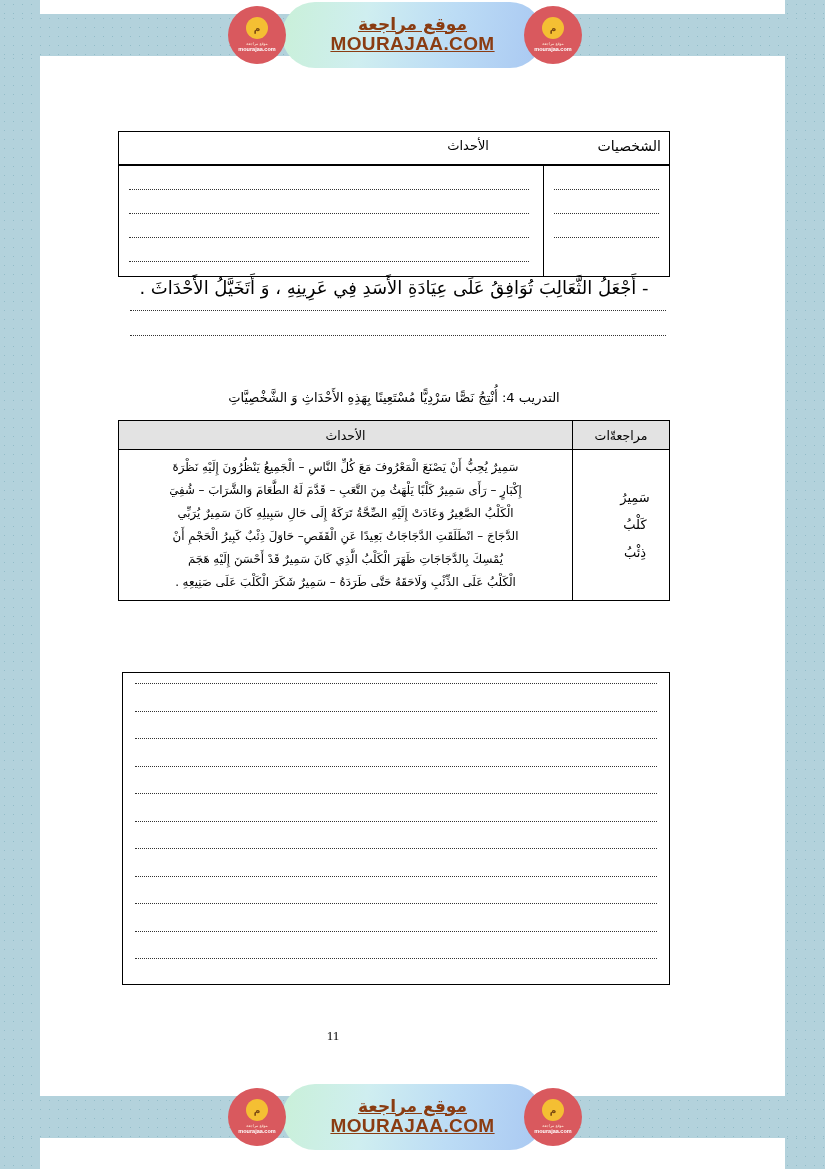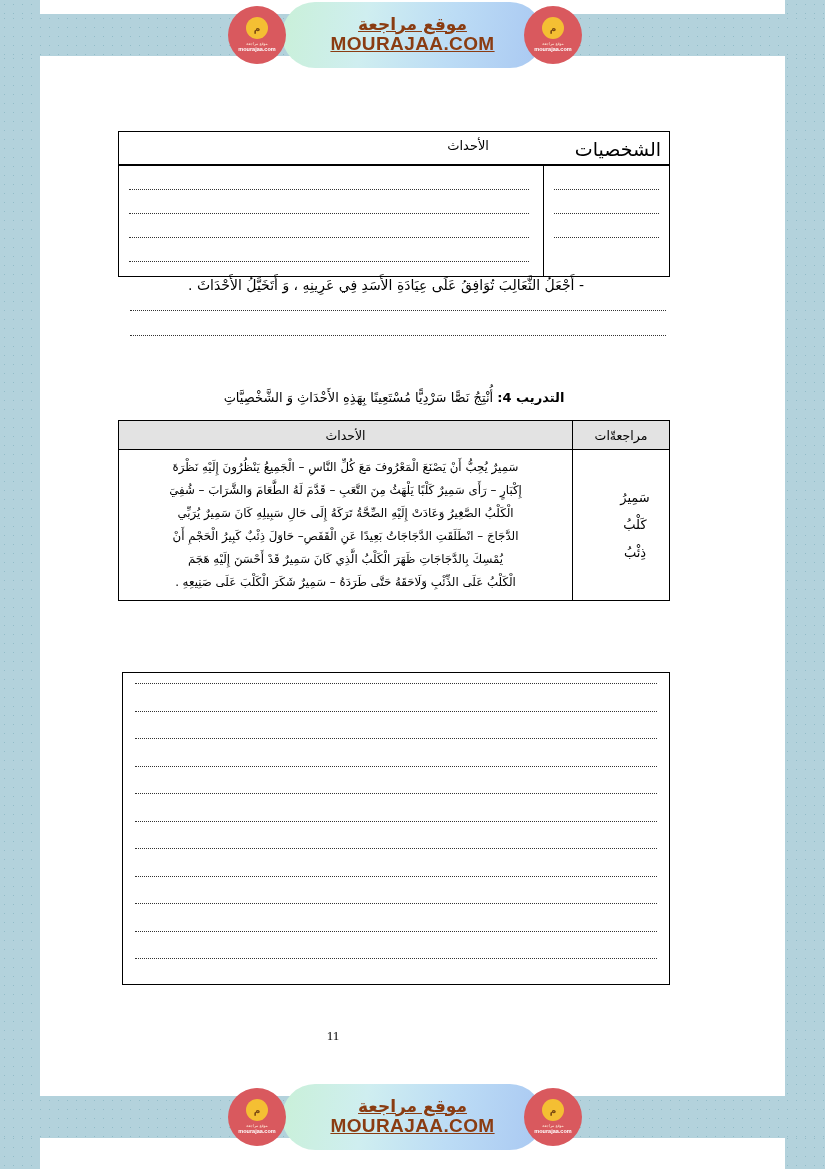--- a/index.html
+++ b/index.html
@@ -145,21 +145,21 @@
   }
   .tbl1-head {
     height: 32px;
     border-bottom: 2px solid #000;
     position: relative;
   }
   .tbl1-head .h-chars {
     position: absolute;
     right: 8px;
     top: 6px;
-    font-size: 19px;
+    font-size: 14px;
     color: #000;
   }
   .tbl1-head .h-events {
     position: absolute;
     right: 180px;
     top: 6px;
     font-size: 13px;
     color: #000;
   }
   .tbl1-body {
@@ -189,25 +189,25 @@
     right: 140px;
     left: 10px;
     top: 0;
   }
   .tbl1-lines-right .dot-line,
   .tbl1-lines-left .dot-line { margin-top: 23px; }
 
   
   .prompt-sentence {
     position: absolute;
-    left: 110px;
+    left: 118px;
     top: 277px;
     width: 552px;
     text-align: center;
-    font-size: 14px;
+    font-size: 18px;
     color: #000;
     direction: rtl;
   }
 
   .free-lines {
     position: absolute;
     left: 130px;
     top: 310px;
     width: 536px;
   }
@@ -217,21 +217,21 @@
   .exercise-title {
     position: absolute;
     left: 118px;
     top: 390px;
     width: 552px;
     text-align: center;
     font-size: 13px;
     color: #000;
     direction: rtl;
   }
-  .exercise-title b { font-weight: bold; }
+  .exercise-title b { font-weight: normal; }
 
   
   .tbl2 {
     position: absolute;
     left: 118px;
     top: 420px;
     width: 552px;
     border-collapse: collapse;
     table-layout: fixed;
   }

